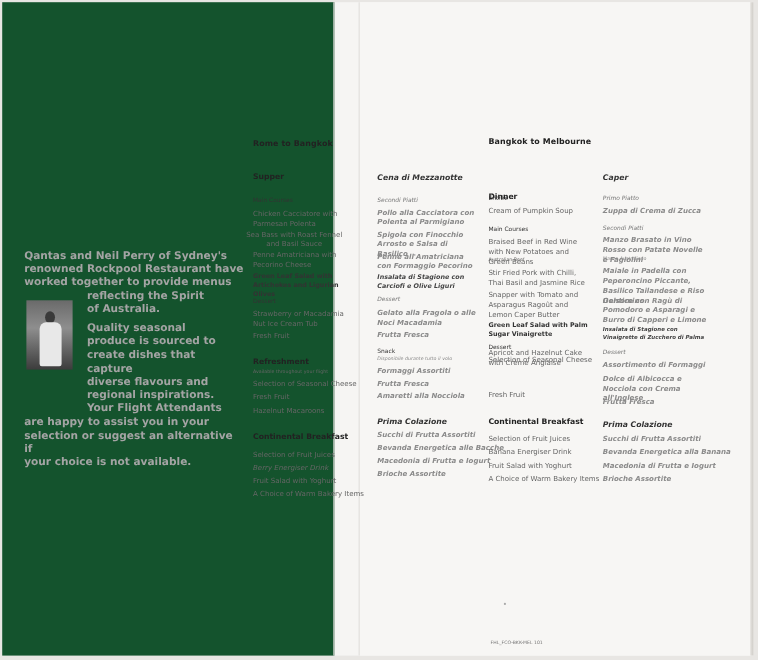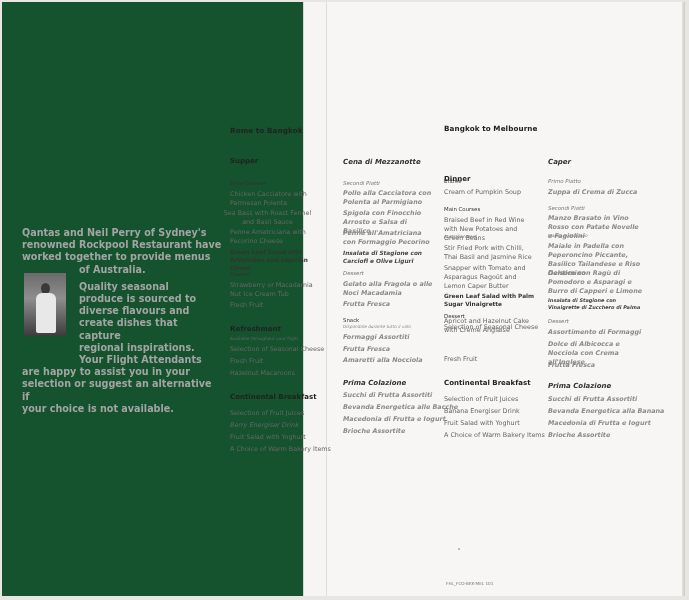--- a/index.html
+++ b/index.html
@@ -34,25 +34,26 @@
 </style>
 </head>
 <body>
 
 <div class="sheet">
   <div class="sheet-left">
     <div class="intro">
       <p>Qantas and Neil Perry of Sydney's</p>
       <p>renowned Rockpool Restaurant have</p>
       <p>worked together to provide menus</p>
+      <p class="indent">reflecting the Spirit</p>
       <p class="indent">of Australia.</p>
       <p class="indent gap">Quality seasonal</p>
       <p class="indent">produce is sourced to</p>
+      <p class="indent">create dishes that capture</p>
       <p class="indent">diverse flavours and</p>
-      <p class="indent">create dishes that capture</p>
       <p class="indent">regional inspirations.</p>
       <p class="indent">Your Flight Attendants</p>
       <p>are happy to assist you in your</p>
       <p>selection or suggest an alternative if</p>
       <p>your choice is not available.</p>
     </div>
     <div class="photo">
       <div class="head"></div>
       <div class="figure"></div>
     </div>

